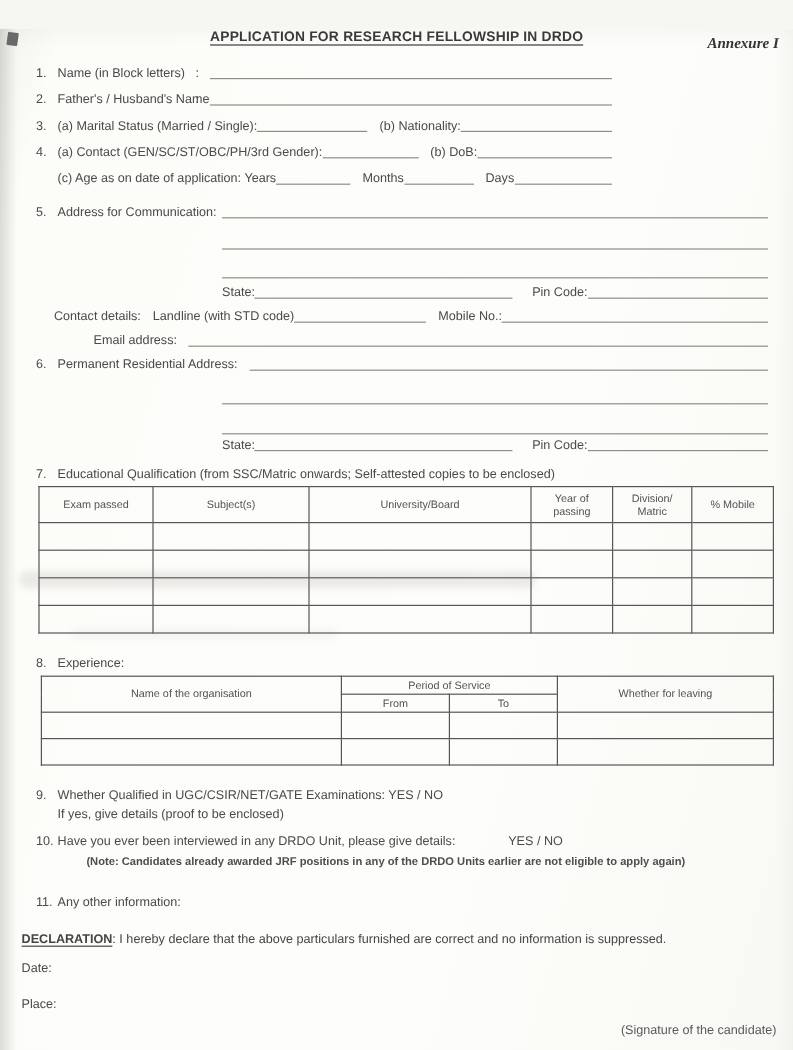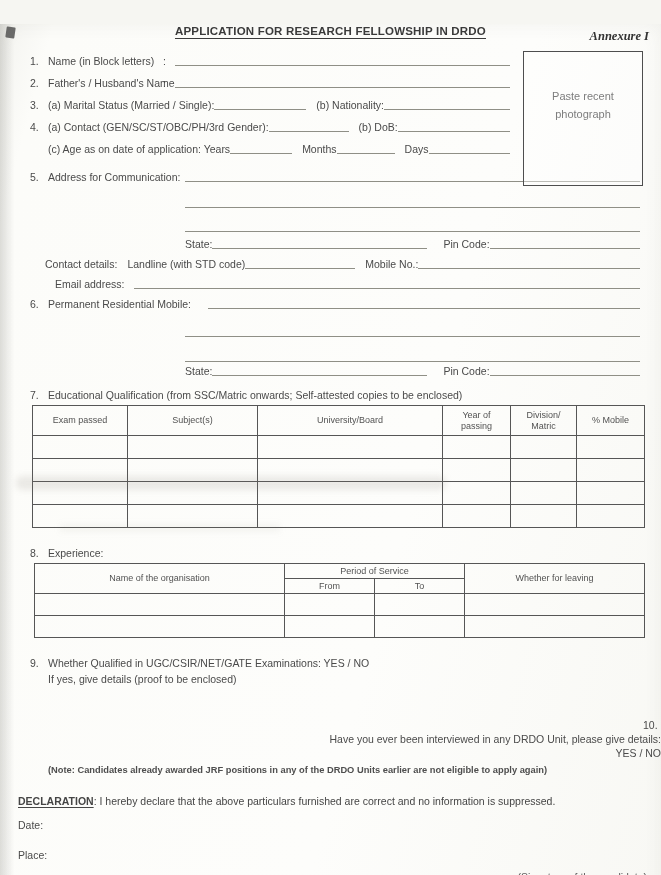--- a/index.html
+++ b/index.html
@@ -60,45 +60,41 @@
   .edu-table th{font-weight:normal;font-size:9px;line-height:11px;color:#525252;text-align:center;vertical-align:middle;height:30px;}
   .edu-table td{height:23px;}
   .exp-table{margin:3px 0 0 34px;width:610px;}
   .exp-table th,.exp-table td{border:1px solid #565656;padding:1px 3px;box-sizing:border-box;}
   .exp-table th{font-weight:normal;font-size:9px;line-height:11px;color:#525252;text-align:center;vertical-align:middle;height:15px;}
   .exp-table td{height:22px;}
 
   .sec-head{display:flex;align-items:flex-end;padding-left:30px;}
   .sub-line{padding-left:48px;}
   .yesno{margin-left:44px;}
-  .note{font-weight:bold;font-size:9.3px;color:#4e4e4e;padding-left:48px;margin-top:3px;}
+  .note{font-weight:bold;font-size:9.3px;color:#4e4e4e;padding-left:72px;margin-top:3px;}
 
   .declaration{margin:17px 0 0 18px;font-size:10.5px;color:#454545;}
   .declaration .dhead{font-weight:bold;text-decoration:underline;text-underline-offset:2px;}
   .footer-line{margin-left:18px;}
   .signature{text-align:right;padding-right:14px;color:#5a5a5a;}
 </style>
 </head>
 <body>
 
 <div class="page">
 
   <div class="corner-mark"></div>
   <div class="edge-left"></div>
   <div class="smudge"></div>
   <div class="smudge2"></div>
 
   <div class="annexure">Annexure I</div>
 
   <div class="title">APPLICATION FOR RESEARCH FELLOWSHIP IN DRDO</div>
 
-  <div class="photo-box">
-    <span>Paste recent</span>
-    <span>photograph</span>
-  </div>
 
   <div class="row short-right" style="margin-top:8px;">
     <span class="num">1.</span>
     <span class="lbl q12-label">Name (in Block letters)</span>
     <span class="colon">:</span>
     <span class="fill f1"></span>
   </div>
 
   <div class="row short-right">
     <span class="num">2.</span>
@@ -156,29 +152,29 @@
   <div class="state-row" style="height:20px;padding-left:45px;">
     <span class="lbl">Contact details:</span>
     <span class="gap10"></span>
     <span class="lbl">Landline (with STD code)</span>
     <span class="fill" style="width:110px;"></span>
     <span class="gap10"></span>
     <span class="lbl">Mobile No.:</span>
     <span class="fill f1"></span>
   </div>
 
-  <div class="state-row" style="height:20px;padding-left:55px;text-align:center;">
+  <div class="state-row" style="height:20px;padding-left:78px;text-align:center;">
     <span class="lbl">Email address:</span>
     <span class="gap10"></span>
     <span class="fill f1"></span>
   </div>
 
   <div class="row full-right" style="height:20px;">
     <span class="num">6.</span>
-    <span class="lbl" style="width:160px;flex-shrink:0;">Permanent Residential Mobile:</span>
+    <span class="lbl" style="width:160px;flex-shrink:0;">Permanent Residential Address:</span>
     <span class="fill f1"></span>
   </div>
   <div class="addr-line" style="height:25px;"></div>
   <div class="addr-line" style="height:24px;"></div>
 
   <div class="state-row" style="height:16px;">
     <span class="lbl">State:</span>
     <span class="fill" style="width:215px;"></span>
     <span class="gap16"></span>
     <span class="lbl">Pin Code:</span>
@@ -283,27 +279,31 @@
         </tr>
     </tbody>
   </table>
 
   <div class="sec-head" style="margin-top:18px;">
     <span class="num" style="width:18px;flex-shrink:0;">9.</span>
     <span>Whether Qualified in UGC/CSIR/NET/GATE Examinations: YES / NO</span>
   </div>
   <div class="sub-line" style="margin-top:2px;">If yes, give details (proof to be enclosed)</div>
 
-  <div class="sec-head" style="margin-top:32px;flex-direction:column;">
+  <div class="sec-head" style="margin-top:8px;">
     <span class="num" style="width:18px;flex-shrink:0;">10.</span>
     <span>Have you ever been interviewed in any DRDO Unit, please give details:</span>
     <span class="yesno">YES / NO</span>
   </div>
   <div class="note">(Note: Candidates already awarded JRF positions in any of the DRDO Units earlier are not eligible to apply again)</div>
 
+  <div class="sec-head" style="margin-top:20px;">
+    <span class="num" style="width:18px;flex-shrink:0;">11.</span>
+    <span>Any other information:</span>
+  </div>
 
   <div class="declaration">
     <span class="dhead">DECLARATION</span><span>: I hereby declare that the above particulars furnished are correct and no information is suppressed.</span>
   </div>
 
   <div class="footer-line" style="margin-top:10px;">Date:</div>
   <div class="footer-line" style="margin-top:16px;">Place:</div>
   <div class="signature" style="margin-top:8px;">(Signature of the candidate)</div>
 
 </div>

